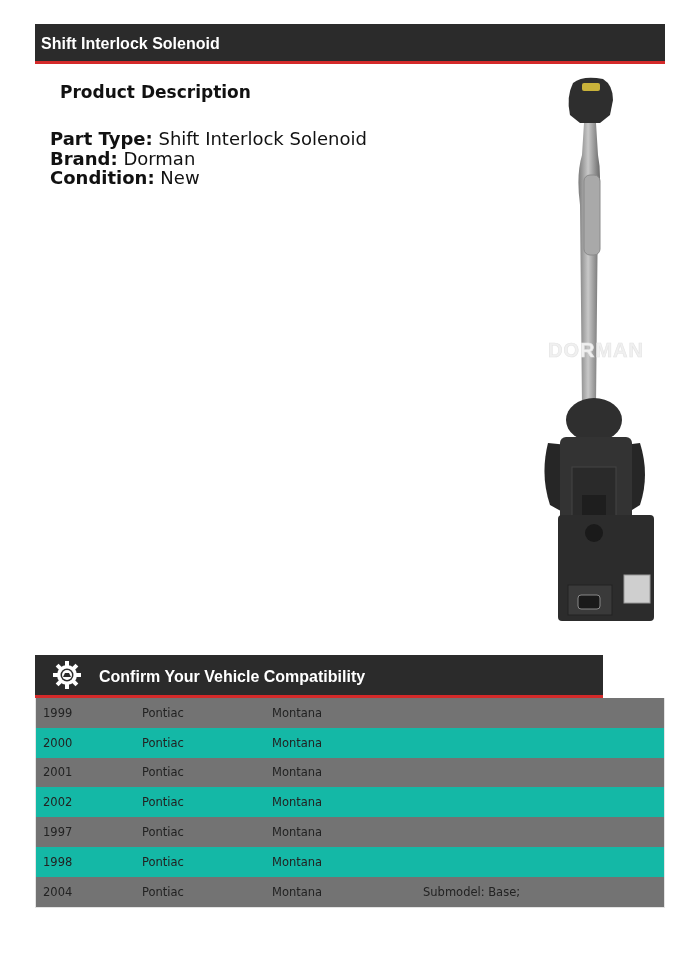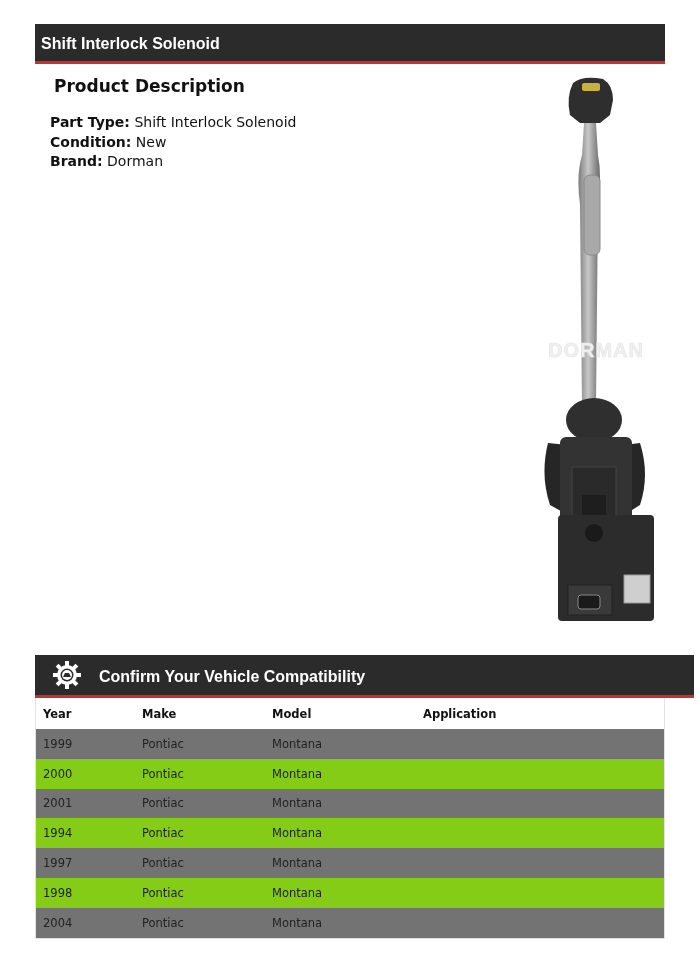--- a/index.html
+++ b/index.html
@@ -5,56 +5,56 @@
   html, body { margin: 0; padding: 0; background: #ffffff; }
   body { width: 700px; height: 960px; position: relative; overflow: hidden;
          font-family: "DejaVu Sans", sans-serif; color: #111; }
 
   .title-bar { position: absolute; left: 35px; top: 24px; width: 630px; height: 40px;
                background: #2b2b2b; border-bottom: 3px solid #d42a2a; box-sizing: border-box; }
   .title-bar .title { position: absolute; left: 6px; top: 11px; color: #fff;
                font-family: "Liberation Sans", sans-serif; font-weight: bold; font-size: 16px; }
 
   .desc { position: absolute; left: 50px; top: 70px; }
-  .desc h2 { margin: 4px; font-size: 17px; font-weight: bold; line-height: 24px; color: #111; }
-  .desc .specs { margin-top: 15px; font-size: 14px; line-height: 19.5px; }
+  .desc h2 { margin: 10px; font-size: 17px; font-weight: bold; line-height: 24px; color: #111; }
+  .desc .specs { margin-top: 25px; font-size: 18px; line-height: 19.5px; }
   .desc .specs b { font-weight: bold; }
 
   .product-image { position: absolute; left: 528px; top: 75px; width: 135px; height: 550px; }
 
-  .compat-bar { position: absolute; left: 35px; top: 655px; width: 659px; height: 43px;
+  .compat-bar { position: absolute; left: 35px; top: 655px; width: 568px; height: 43px;
                 background: #2b2b2b; border-bottom: 3px solid #d42a2a; box-sizing: border-box; }
   .compat-bar .gear { position: absolute; left: 17px; top: 5px; width: 30px; height: 30px; }
   .compat-bar .title { position: absolute; left: 64px; top: 13px; color: #fff;
                        font-family: "Liberation Sans", sans-serif; font-weight: bold; font-size: 16px; }
 
   .table { position: absolute; left: 35px; top: 698px; width: 630px;
            border-left: 1px solid #e3e3e3; border-right: 1px solid #e3e3e3; border-bottom: 1px solid #e3e3e3;
            box-sizing: border-box; font-size: 11.5px; }
   .row { height: 29.8px; position: relative; }
   .row.header { height: 31px; font-weight: bold; background: #fff; }
   .row.odd { background: #737373; }
-  .row.even { background: #84cc16; }
+  .row.even { background: #14b8a6; }
   .cell { position: absolute; top: 0; height: 100%; display: flex; align-items: center; white-space: nowrap; color: #222; }
   .row.header .cell { color: #111; }
   .c-year { left: 7px; } .c-make { left: 106px; } .c-model { left: 236px; } .c-app { left: 387px; }
 </style>
 </head>
 <body>
 
 <div class="title-bar">
   <span class="title">Shift Interlock Solenoid</span>
 </div>
 
 <div class="desc">
   <h2>Product Description</h2>
   <div class="specs">
     <div><b>Part Type:</b> <span>Shift Interlock Solenoid</span></div>
+    <div><b>Brand:</b> <span>Dorman</span></div>
     <div><b>Condition:</b> <span>New</span></div>
-    <div><b>Brand:</b> <span>Dorman</span></div>
   </div>
 </div>
 
 <svg class="product-image" viewBox="0 0 135 550">
   <defs>
     <linearGradient id="rod" x1="0" x2="1">
       <stop offset="0" stop-color="#7c7c7c"></stop>
         <stop offset="0.45" stop-color="#c8c8c8"></stop>
         <stop offset="1" stop-color="#6a6a6a"></stop>
     </linearGradient>
@@ -95,60 +95,55 @@
       <rect x="13" y="1" width="4" height="6" transform="rotate(315 15 15)"></rect>
     </g>
     <circle cx="15" cy="15" r="6.5" fill="#2b2b2b"></circle>
     <circle cx="15" cy="15" r="5" fill="#fff"></circle>
     <path d="M11 17 L13 13 L17 13 L19 17 Z" fill="#2b2b2b"></path>
   </svg>
   <span class="title">Confirm Your Vehicle Compatibility</span>
 </div>
 
 <div class="table">
-  <div class="row header">
-    <div class="cell c-year">Year</div>
-    <div class="cell c-make">Make</div>
-    <div class="cell c-model">Model</div>
-    <div class="cell c-app">Application</div>
-  </div>
   <div class="row odd">
     <div class="cell c-year">1999</div>
     <div class="cell c-make">Pontiac</div>
     <div class="cell c-model">Montana</div>
     <div class="cell c-app"></div>
   </div>
   <div class="row even">
     <div class="cell c-year">2000</div>
     <div class="cell c-make">Pontiac</div>
     <div class="cell c-model">Montana</div>
     <div class="cell c-app"></div>
   </div>
   <div class="row odd">
     <div class="cell c-year">2001</div>
     <div class="cell c-make">Pontiac</div>
     <div class="cell c-model">Montana</div>
     <div class="cell c-app"></div>
   </div>
   <div class="row even">
-    <div class="cell c-year">1994</div>
+    <div class="cell c-year">2002</div>
     <div class="cell c-make">Pontiac</div>
     <div class="cell c-model">Montana</div>
     <div class="cell c-app"></div>
   </div>
   <div class="row odd">
     <div class="cell c-year">1997</div>
     <div class="cell c-make">Pontiac</div>
     <div class="cell c-model">Montana</div>
     <div class="cell c-app"></div>
   </div>
   <div class="row even">
     <div class="cell c-year">1998</div>
     <div class="cell c-make">Pontiac</div>
     <div class="cell c-model">Montana</div>
     <div class="cell c-app"></div>
   </div>
   <div class="row odd">
     <div class="cell c-year">2004</div>
     <div class="cell c-make">Pontiac</div>
     <div class="cell c-model">Montana</div>
+    <div class="cell c-app">Submodel: Base;</div>
   </div>
 </div>
 
 </body></html>

